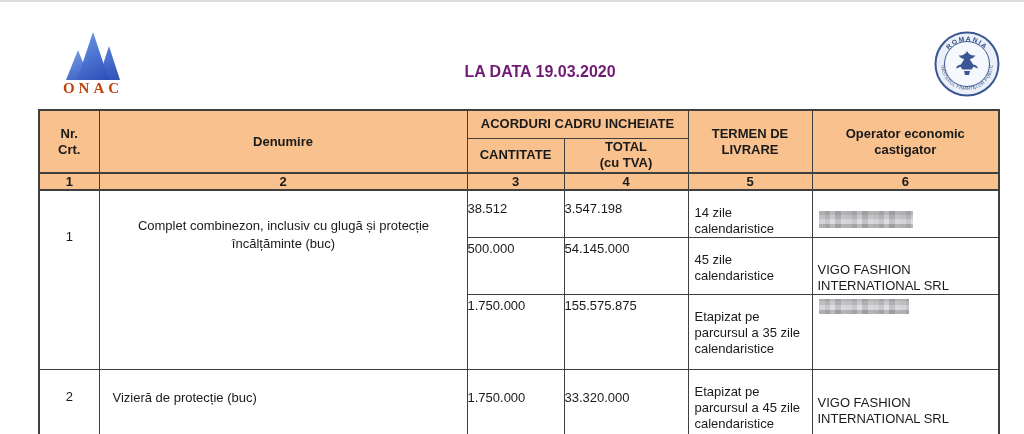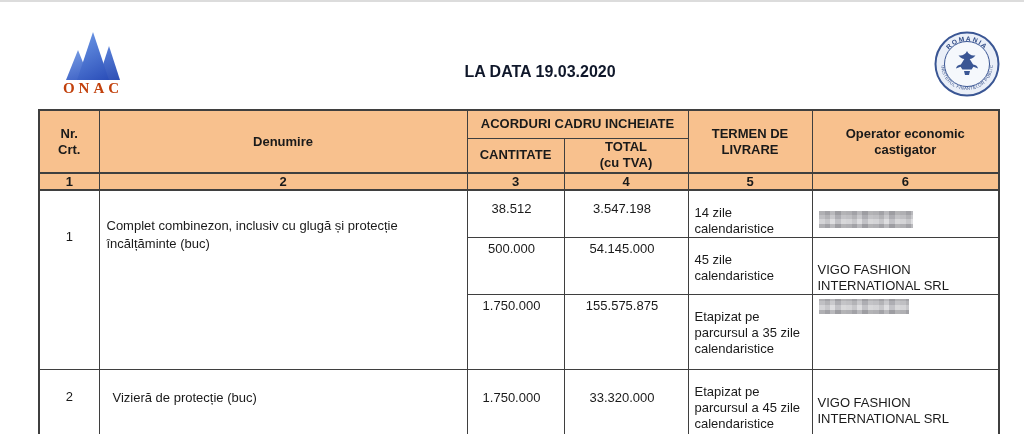--- a/index.html
+++ b/index.html
@@ -11,39 +11,39 @@
   .onac-logo { position:absolute; left:62px; top:30px; width:62px; height:64px; }
   .tri-wrap { position:relative; width:58px; height:48px; margin-left:2px; }
   .tri { position:absolute; bottom:0; }
   .tri-left  { left:2px;  width:24px; height:30px; background:linear-gradient(160deg,#7aa0e6,#3c5fc4); clip-path:polygon(50% 0,100% 100%,0 100%); }
   .tri-right { right:2px; width:22px; height:34px; background:linear-gradient(160deg,#5d85dd,#2e4fb4); clip-path:polygon(50% 0,100% 100%,0 100%); }
   .tri-center{ left:13px; width:32px; height:48px; background:linear-gradient(150deg,#6f9be8,#2a4db8); clip-path:polygon(50% 0,100% 100%,0 100%); }
   .onac-text { font-family:"Liberation Serif","DejaVu Serif",serif; font-weight:bold; font-size:15px; letter-spacing:4px; color:#c2410c; text-align:center; margin-top:0; }
 
   .doc-title { position:absolute; left:0; right:0; top:52px; text-align:center; padding-left:56px; }
   .doc-title .line1 { font-size:16px; font-weight:bold; color:#1a1a1a; }
-  .doc-title .line2 { font-size:16px; font-weight:bold; color:#0f172a; margin-top:9px; }
+  .doc-title .line2 { font-size:16px; font-weight:bold; color:#701a75; margin-top:9px; }
 
   .seal { position:absolute; left:933px; top:28px; width:68px; height:68px; }
 
   
   table.main { position:absolute; left:38px; top:107px; width:960px; border-collapse:collapse; table-layout:fixed; border:2px solid #3f3f3f; }
   td, th { border:1px solid #3f3f3f; font-size:13px; color:#1a1a1a; overflow:hidden; }
   th { background:#F8C18E; font-weight:bold; text-align:center; vertical-align:middle; white-space:pre-line; line-height:16px; }
   tr.hdr1 { height:28px; } tr.hdr2 { height:35px; }
   tr.numrow { height:17px; }
   tr.numrow td { background:#F8C18E; font-weight:bold; text-align:center; vertical-align:middle; line-height:13px;
                  border-top:2px solid #3f3f3f; border-bottom:2px solid #3f3f3f; }
   tr.r1a { height:40px; } tr.r1b { height:54px; } tr.r1c { height:75px; }
   tr.r2row { height:68px; } tr.sliver { height:10px; }
   tr.sliver td { border-bottom:none; }
 
   .nr-span  { vertical-align:top; padding-top:38px; text-align:center; }
-  .den-span { vertical-align:top; padding-top:26px; padding-left:7px; padding-right:6px; line-height:18px; }
-  .num { vertical-align:top; text-align:center; padding-right:8px; }
+  .den-span { vertical-align:top; padding-top:26px; padding-left:7px; padding-right:6px; line-height:18px;text-align:center; }
+  .num { vertical-align:top; text-align:left; padding-right:8px; }
   tr.r1a .num { padding-top:10px; }
   tr.r1b .num { padding-top:3px; }
   tr.r1c .num { padding-top:3px; }
   tr.r2row .num { padding-top:20px; }
   .termen { vertical-align:top; padding:14px 4px 0 6px; line-height:16px; }
   .operator { vertical-align:top; padding:2px 40px 0 5px; line-height:16px; }
   tr.r1b .operator { padding-top:24px; }
   tr.r2row .operator { padding-top:25px; }
   tr.r2row .nr-cell  { vertical-align:top; padding-top:19px; text-align:center; }
   tr.r2row .den-cell { vertical-align:top; padding-top:19px; padding-left:13px; line-height:18px; }

